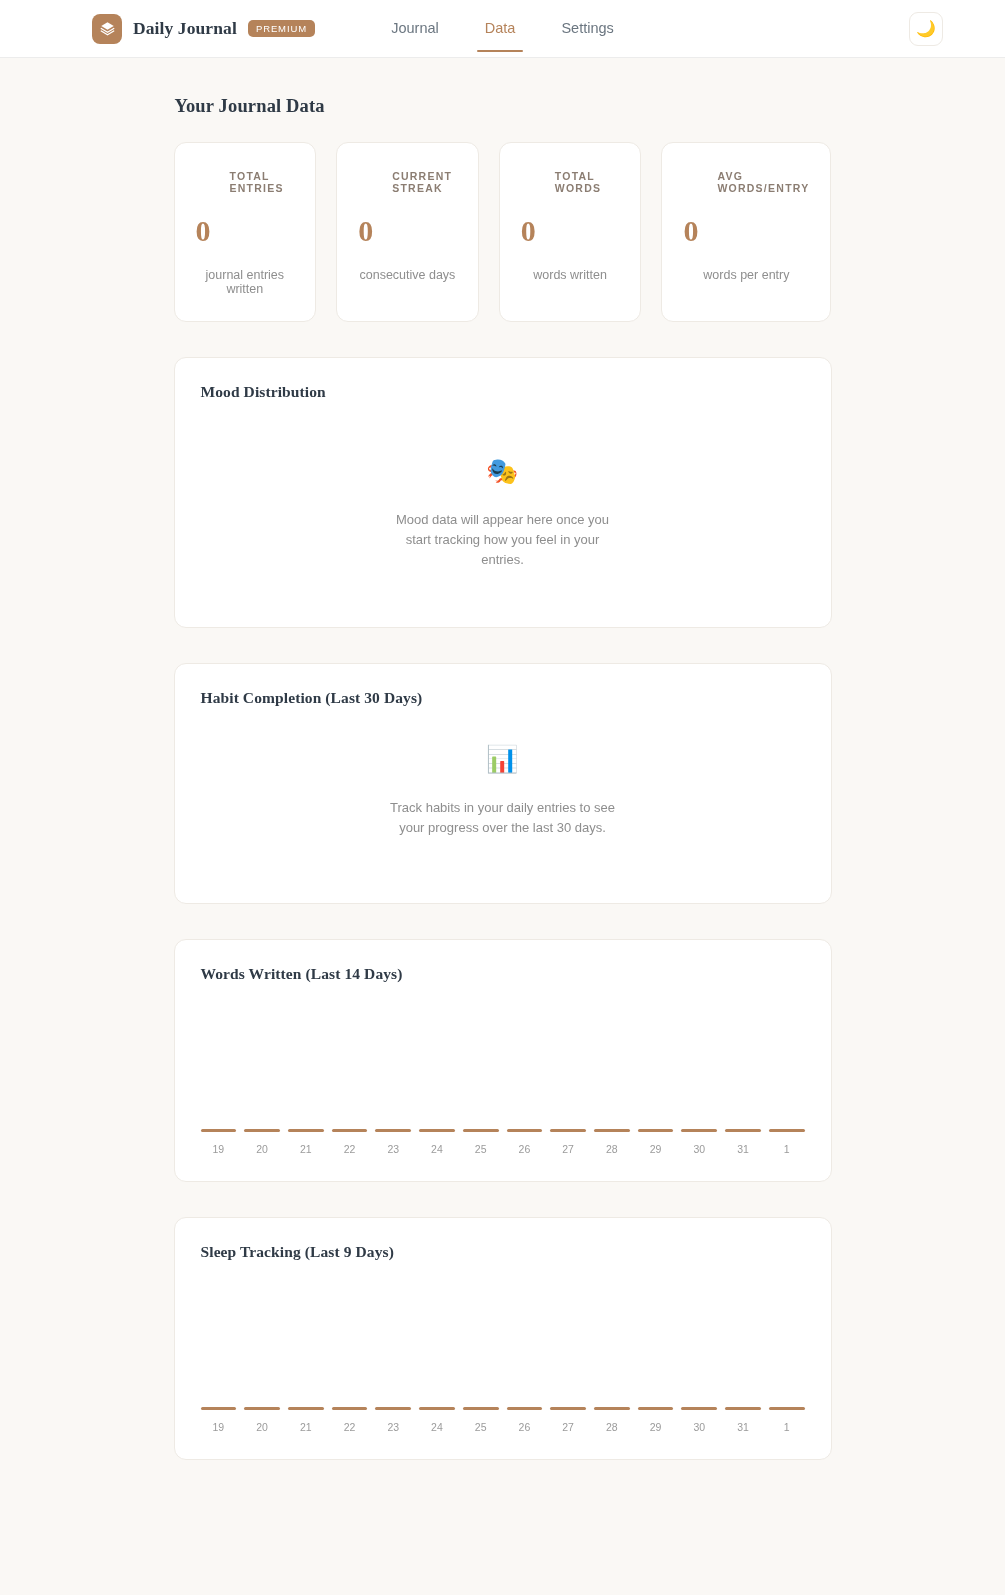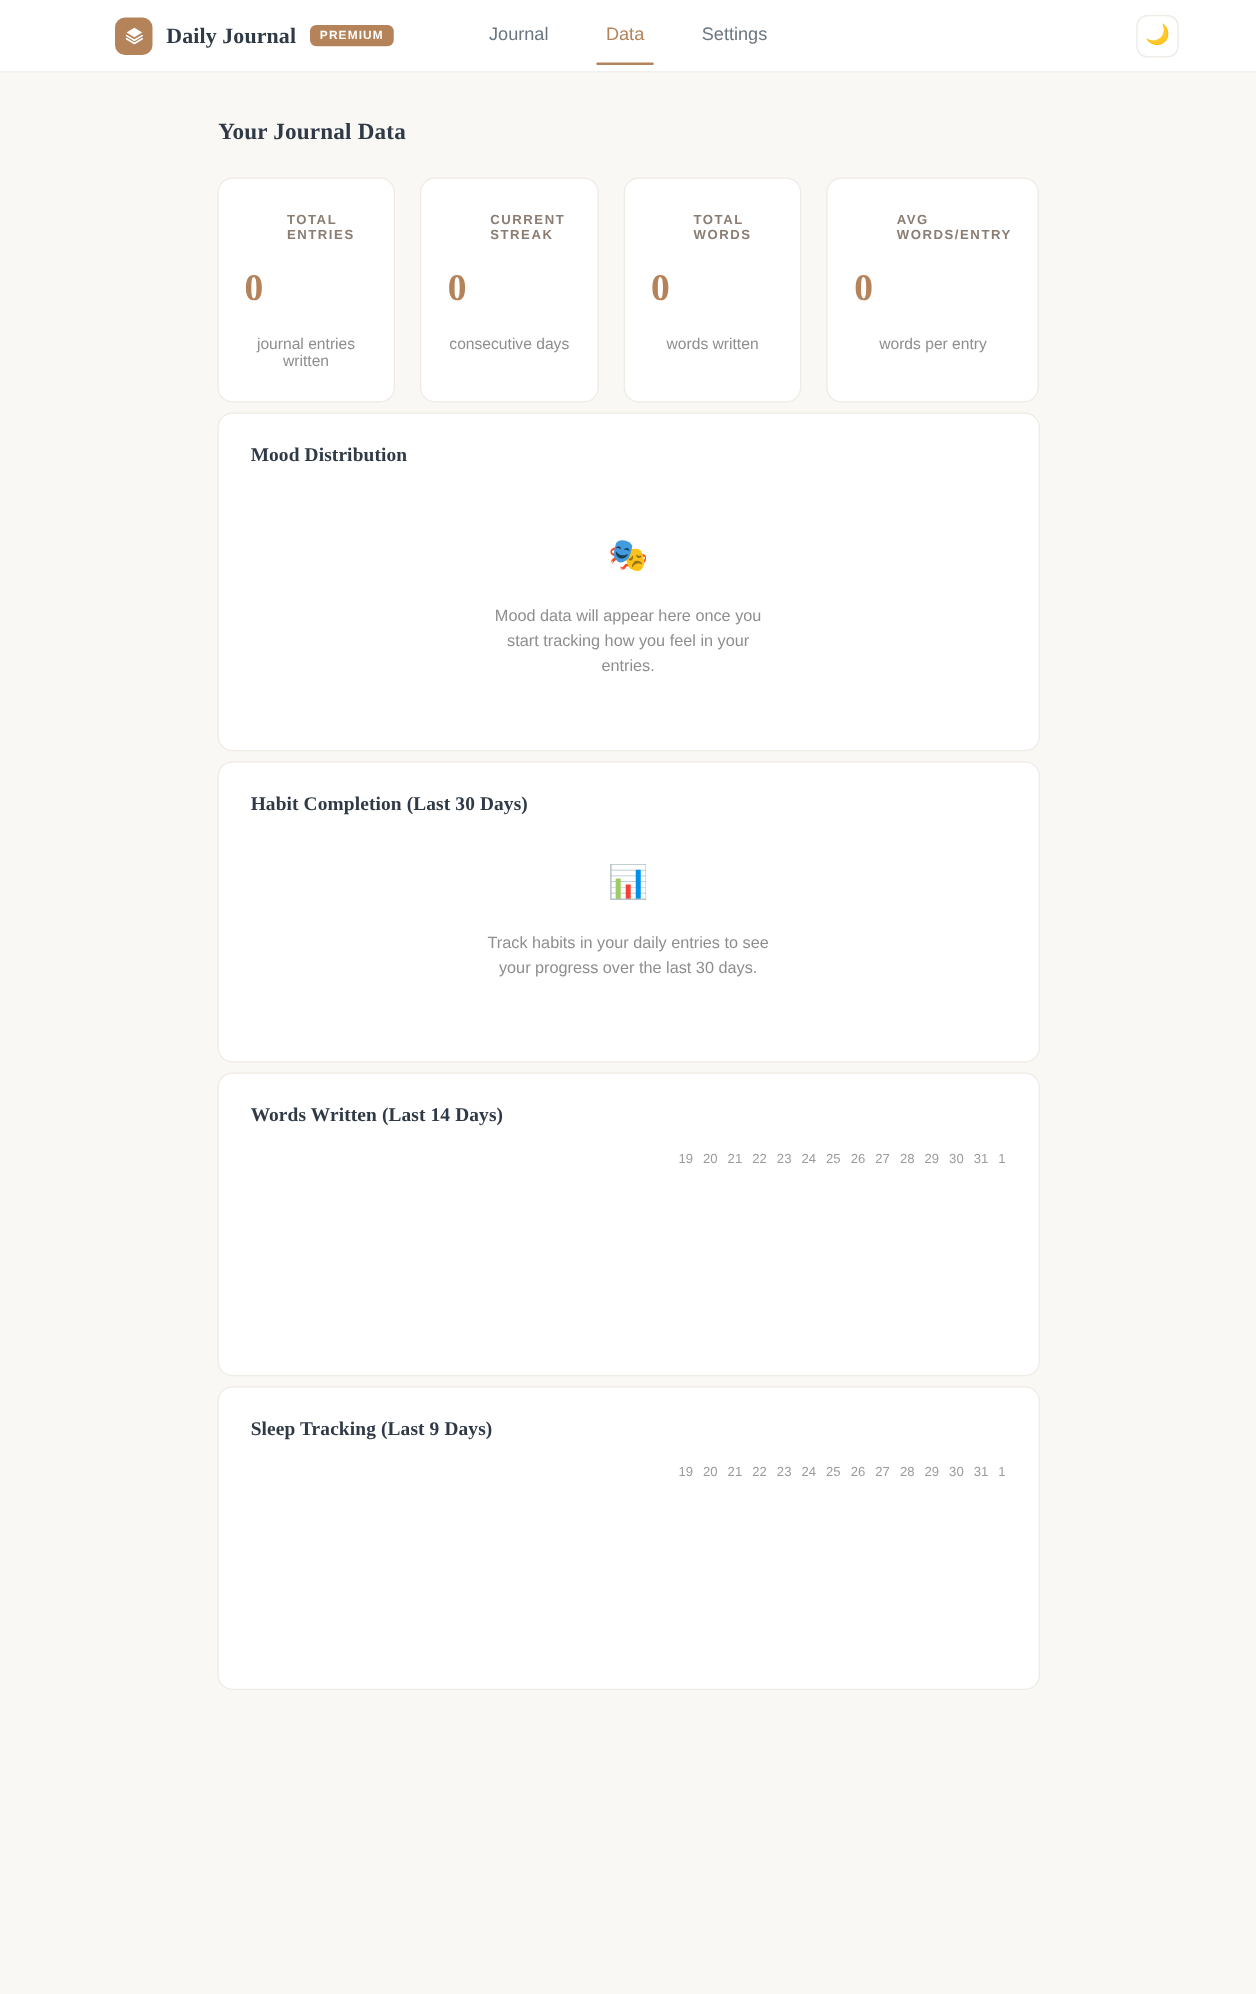--- a/index.html
+++ b/index.html
@@ -47,21 +47,21 @@
     font-weight:700;
     font-size:17.5px;
     color:var(--ink);
     letter-spacing:.1px;
     white-space:nowrap;
   }
   .premium-badge{
     background:var(--brown);
     color:#fff;
     font-size:9.5px;
-    font-weight:700;
+    font-weight:400;
     letter-spacing:.9px;
     padding:4px 8px 3px;
     border-radius:5px;
     line-height:1;
   }
   .nav{
     position:absolute;
     left:0;right:0;
     display:flex;
     justify-content:center;
@@ -153,21 +153,21 @@
     color:#8e8e8e;
     margin-top:22px;
     text-align:center;
   }
 
   
   .panel{
     background:var(--card-bg);
     border:1px solid var(--card-border);
     border-radius:12px;
-    margin-top:8px;
+    margin-top:35px;
     padding:25px 26px 26px;
   }
   .panel-title{
     font-family:"Liberation Serif", serif;
     font-weight:700;
     font-size:15.5px;
     color:var(--ink);
     letter-spacing:.1px;
   }
 
@@ -193,21 +193,21 @@
   #mood-empty{height:200px;padding-top:26px;}
   #mood-empty .empty-text{max-width:222px;}
   #habit-empty{height:170px;}
   #habit-empty .empty-text{max-width:250px;}
 
   
   .chart{
     margin-top:8px;
     height:164px;
     display:flex;
-    flex-direction:row;
+    flex-direction:column;
     justify-content:flex-end;
   }
   .bars{
     display:flex;
     align-items:flex-end;
     gap:8px;
     height:146px;
   }
   .bar-col{
     flex:1;

